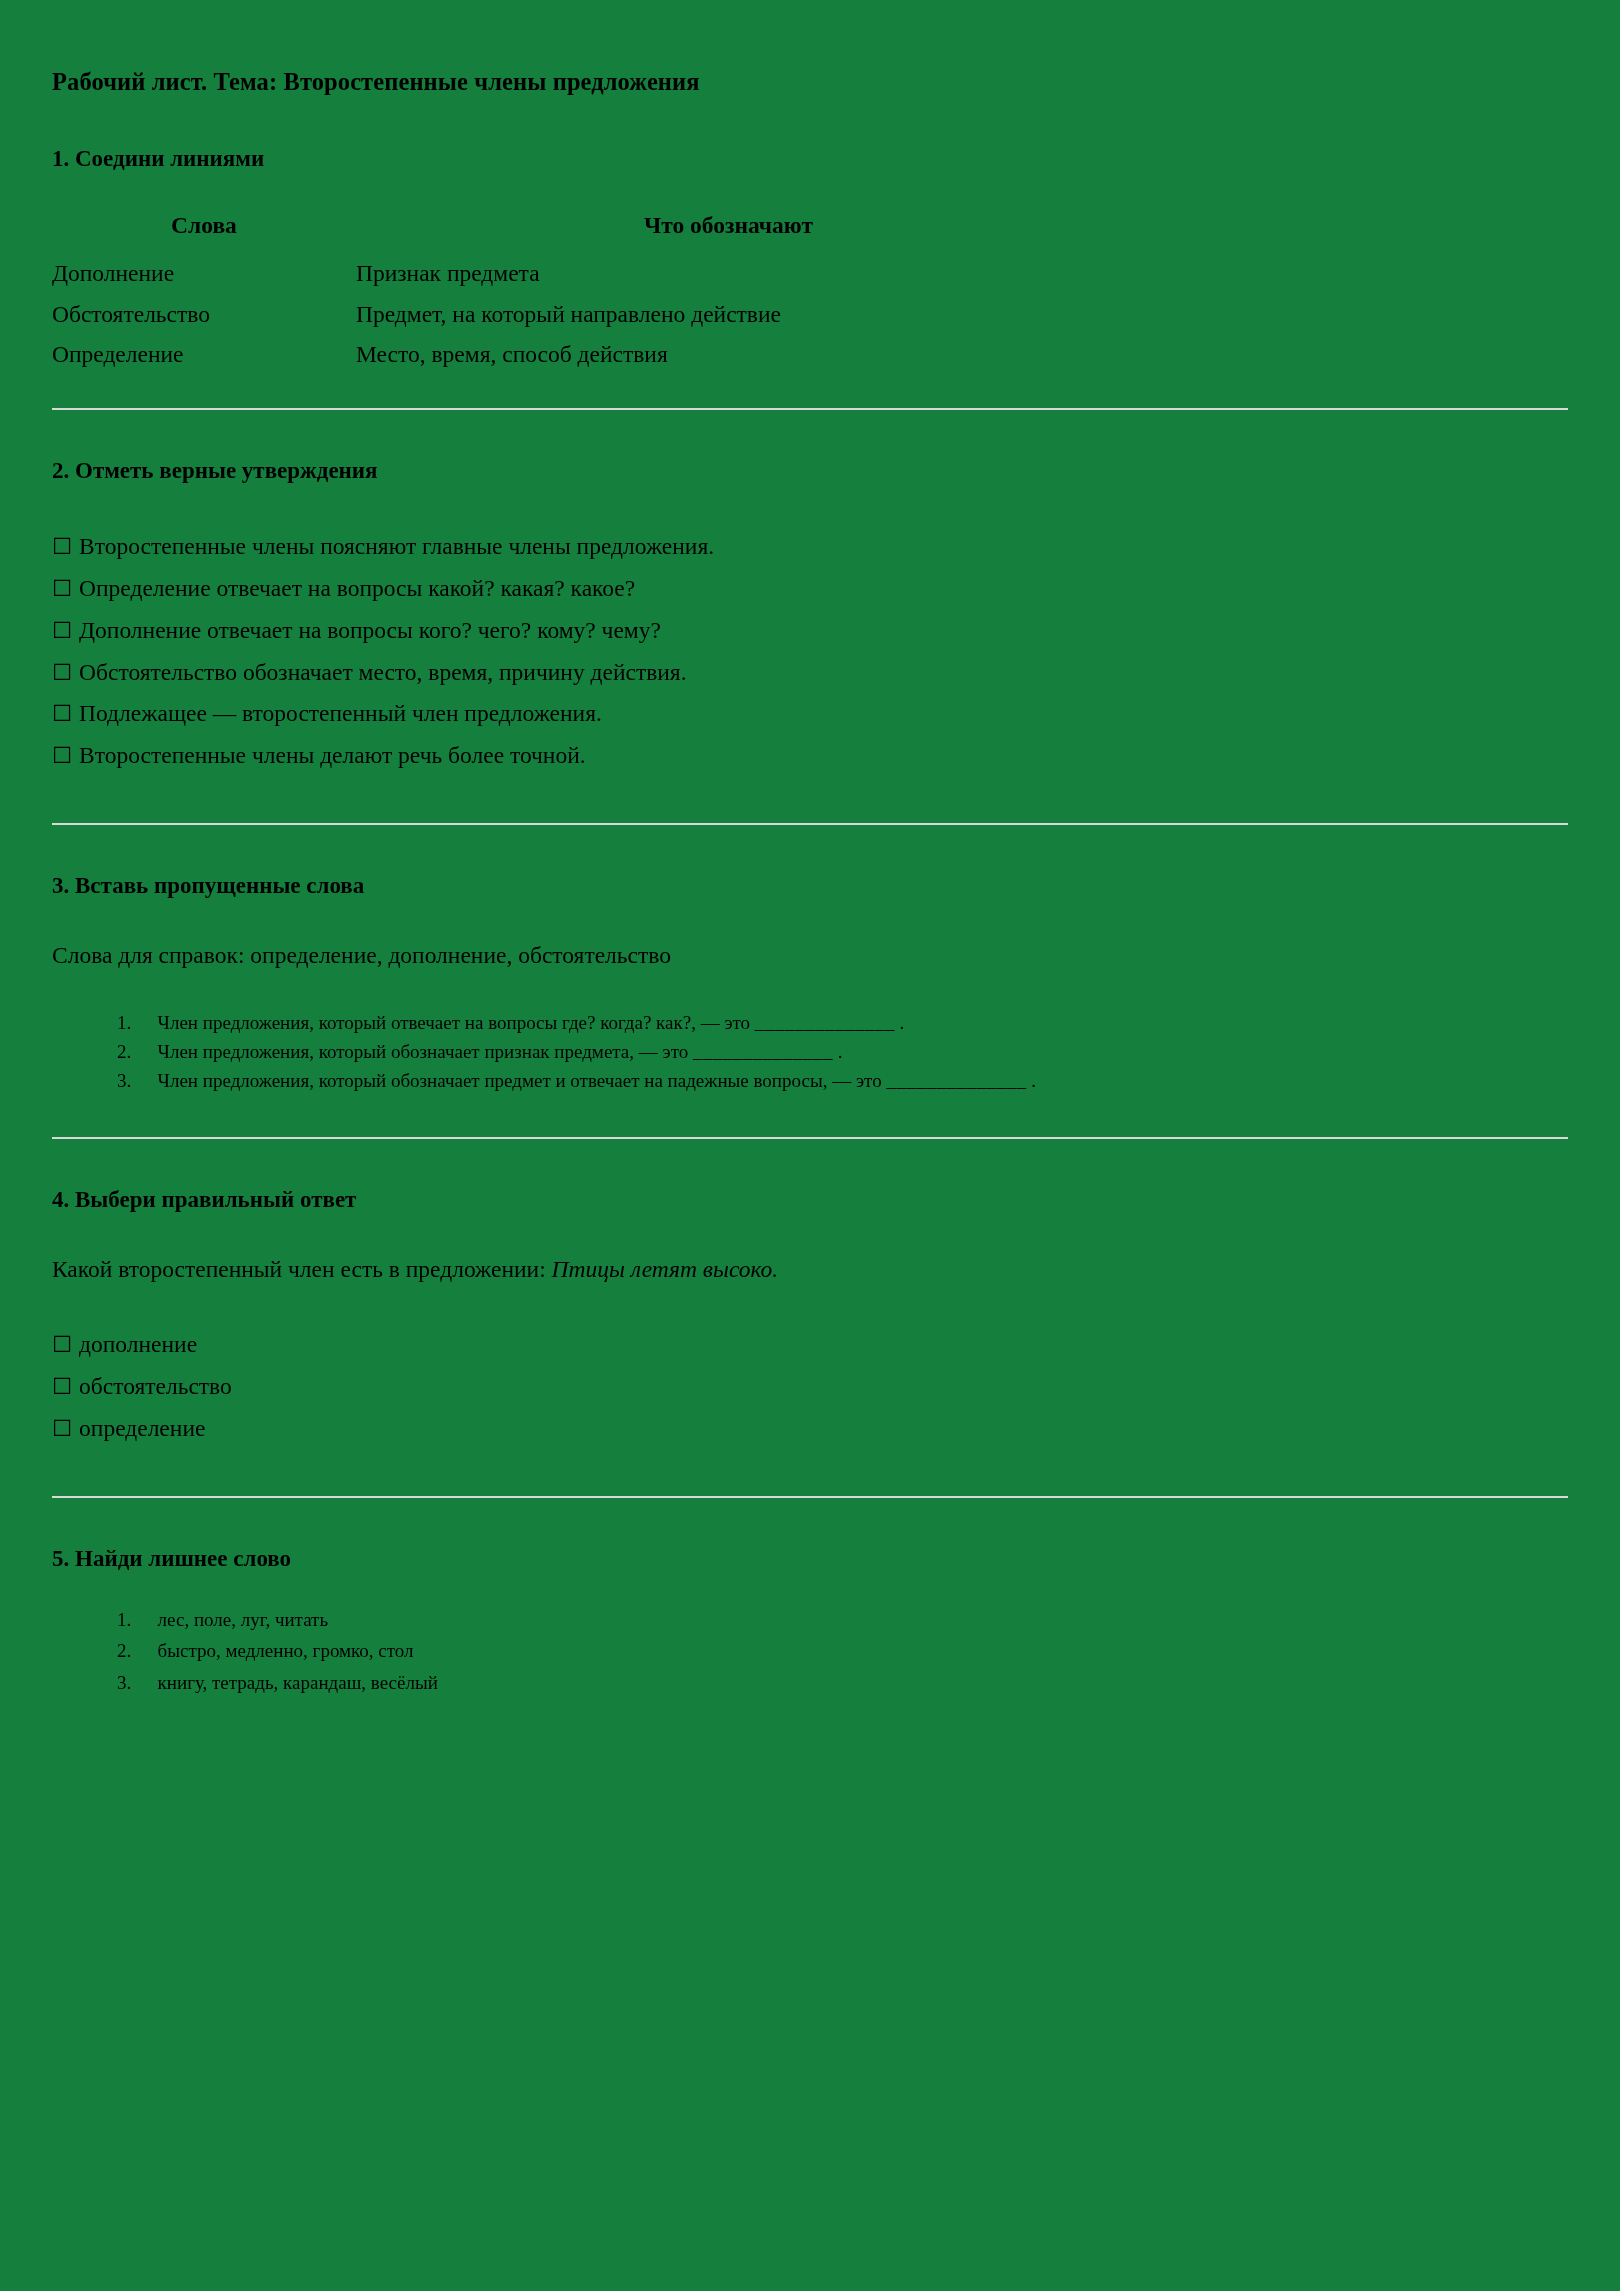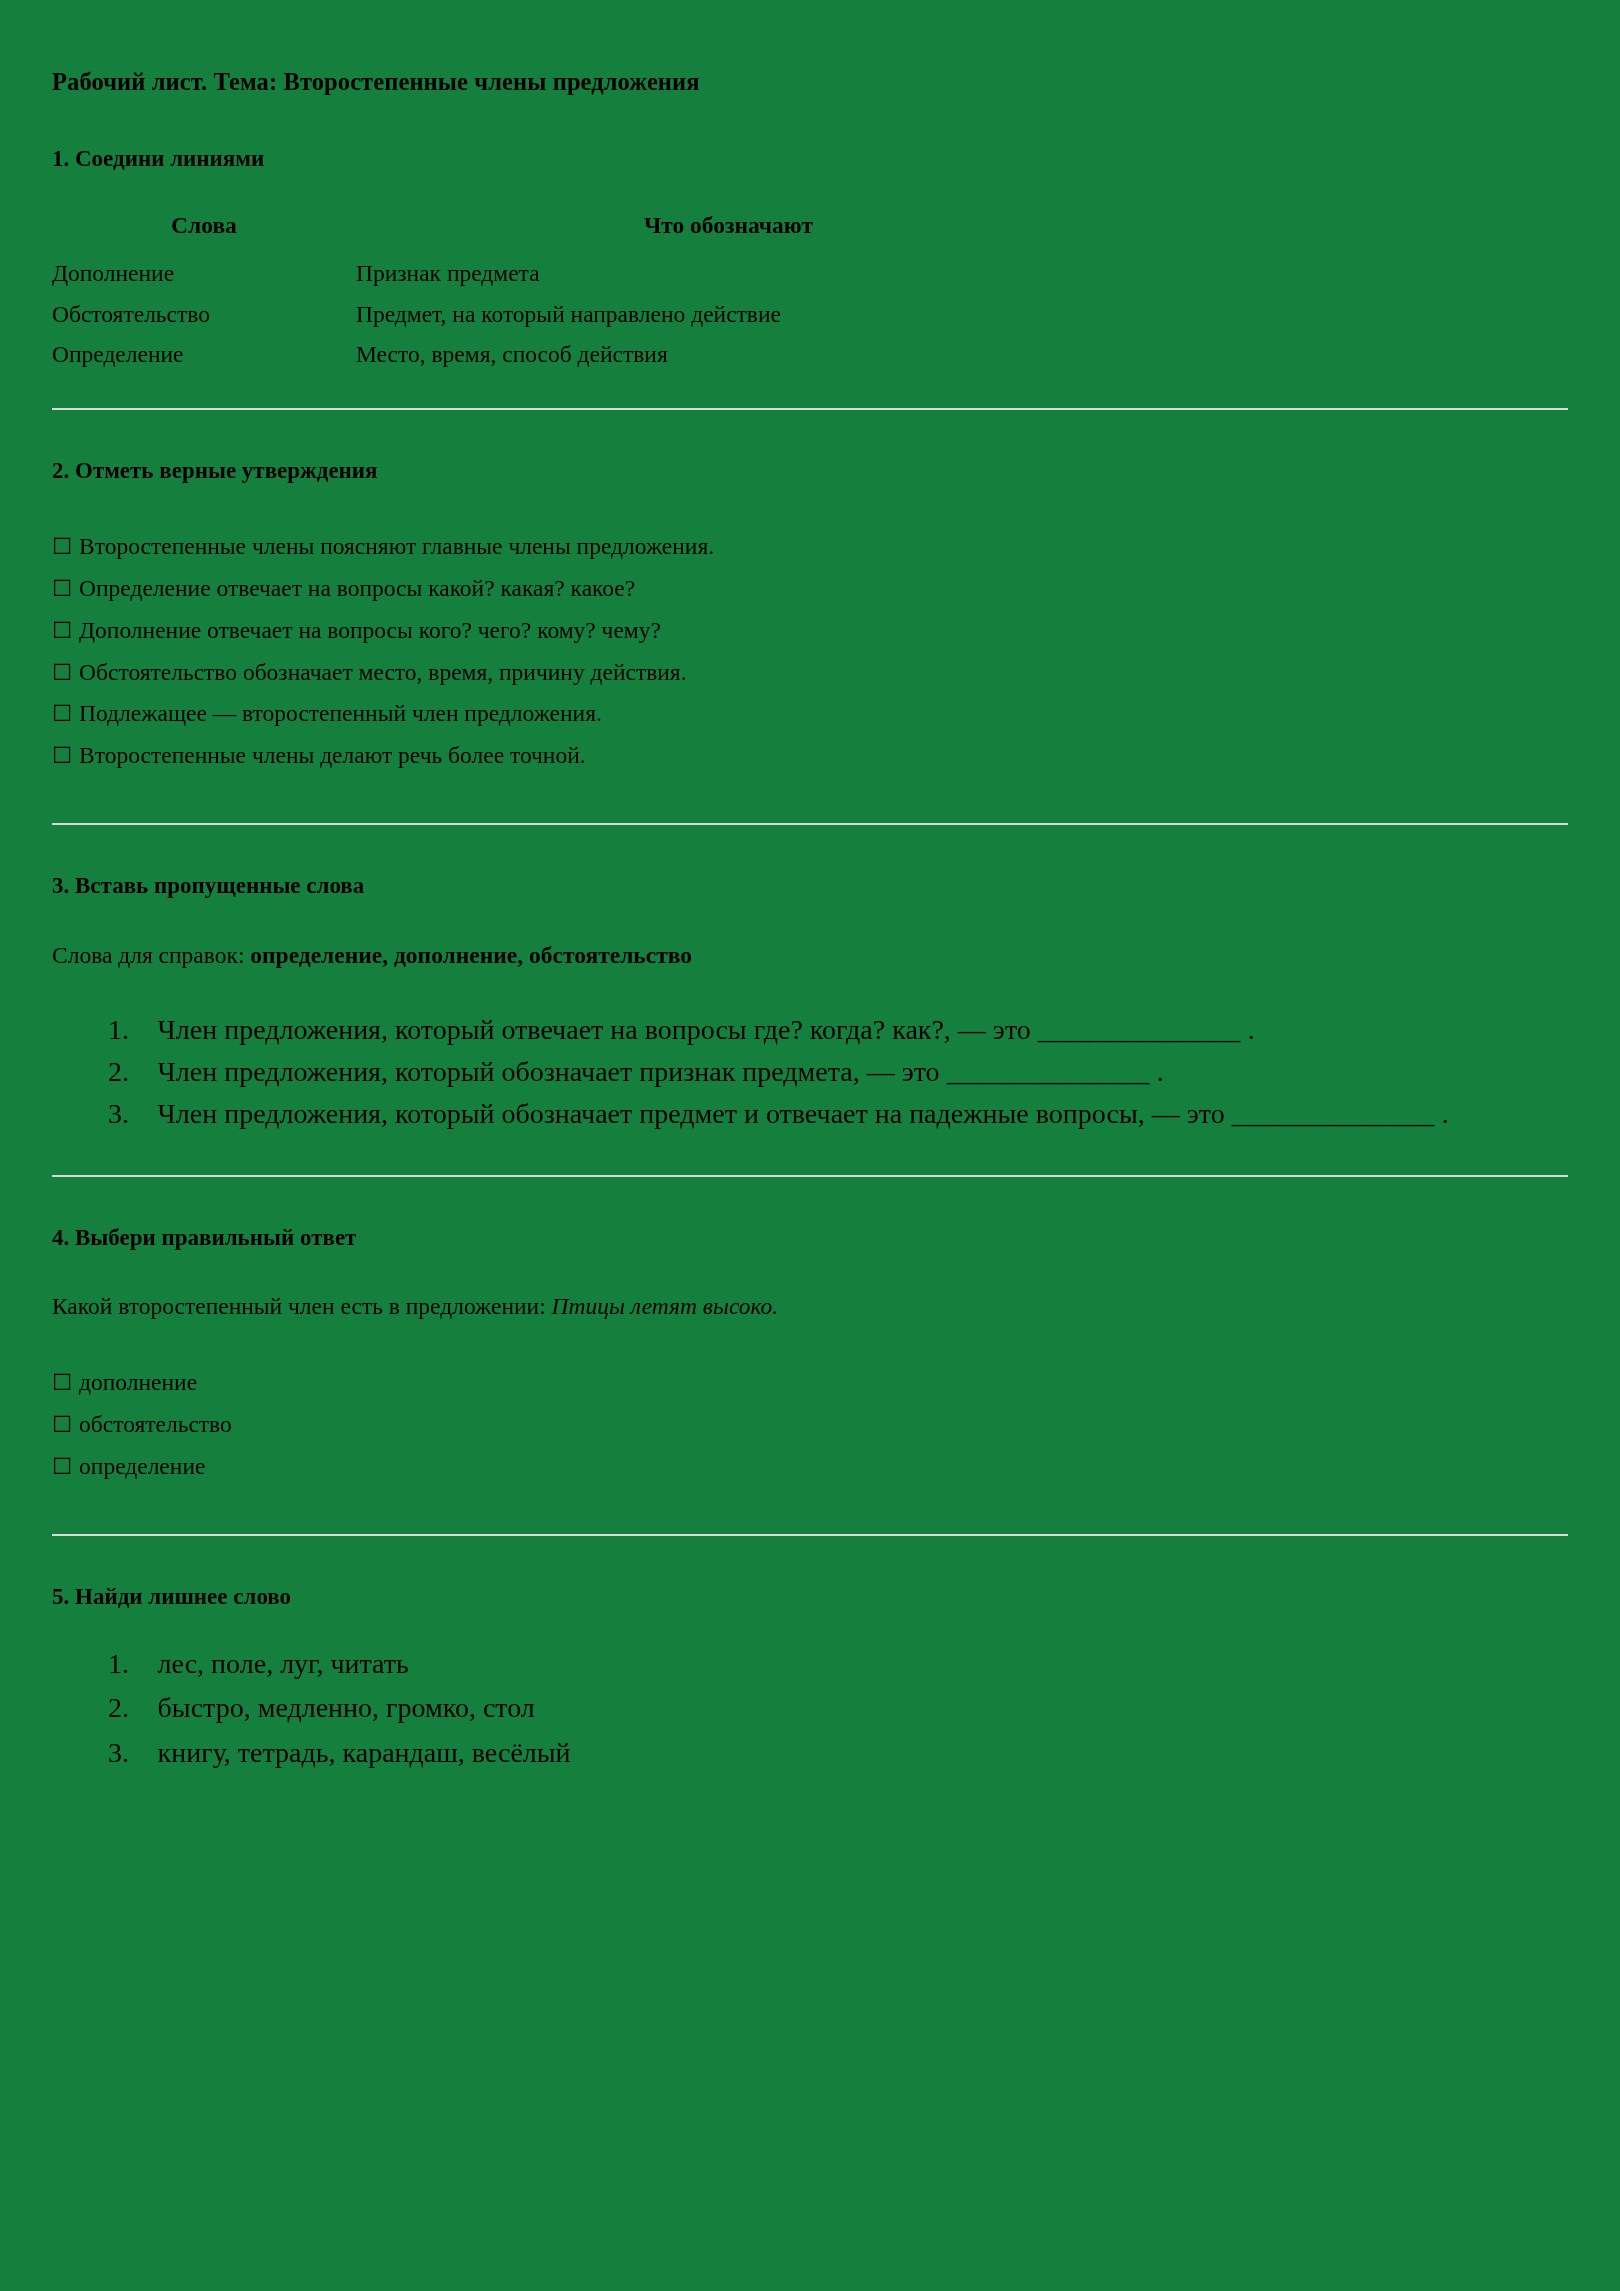--- a/index.html
+++ b/index.html
@@ -79,37 +79,37 @@
   }
   .cbox {
     font-size: 22.5px;
     margin-right: 6.9px;
     font-family: "DejaVu Sans", sans-serif;
     line-height: 1;
   }
 
   
   ol.num-list {
-    font-size: 28px;
+    font-size: 19px;
     line-height: 1.4;
     margin: 0;
     padding-left: 84px;
   }
   ol.num-list > li {
     padding-left: 21.6px;
     margin: 0 0 2.9px 0;
   }
   ol.num-list.tight > li { margin: 0 0 4.9px 0; }
 
   .para {
     font-size: 23.5px;
     line-height: 1.3;
     margin: 0;
   }
-  .bold { font-weight: bold; }
+  .bold { font-weight: normal; }
   .ital { font-style: italic; }
   .blank { letter-spacing: 0.5px; }
 </style>
 </head>
 <body>
 
 <div class="page">
 
   <div class="doc-title">Рабочий лист. Тема: Второстепенные члены предложения</div>
 

